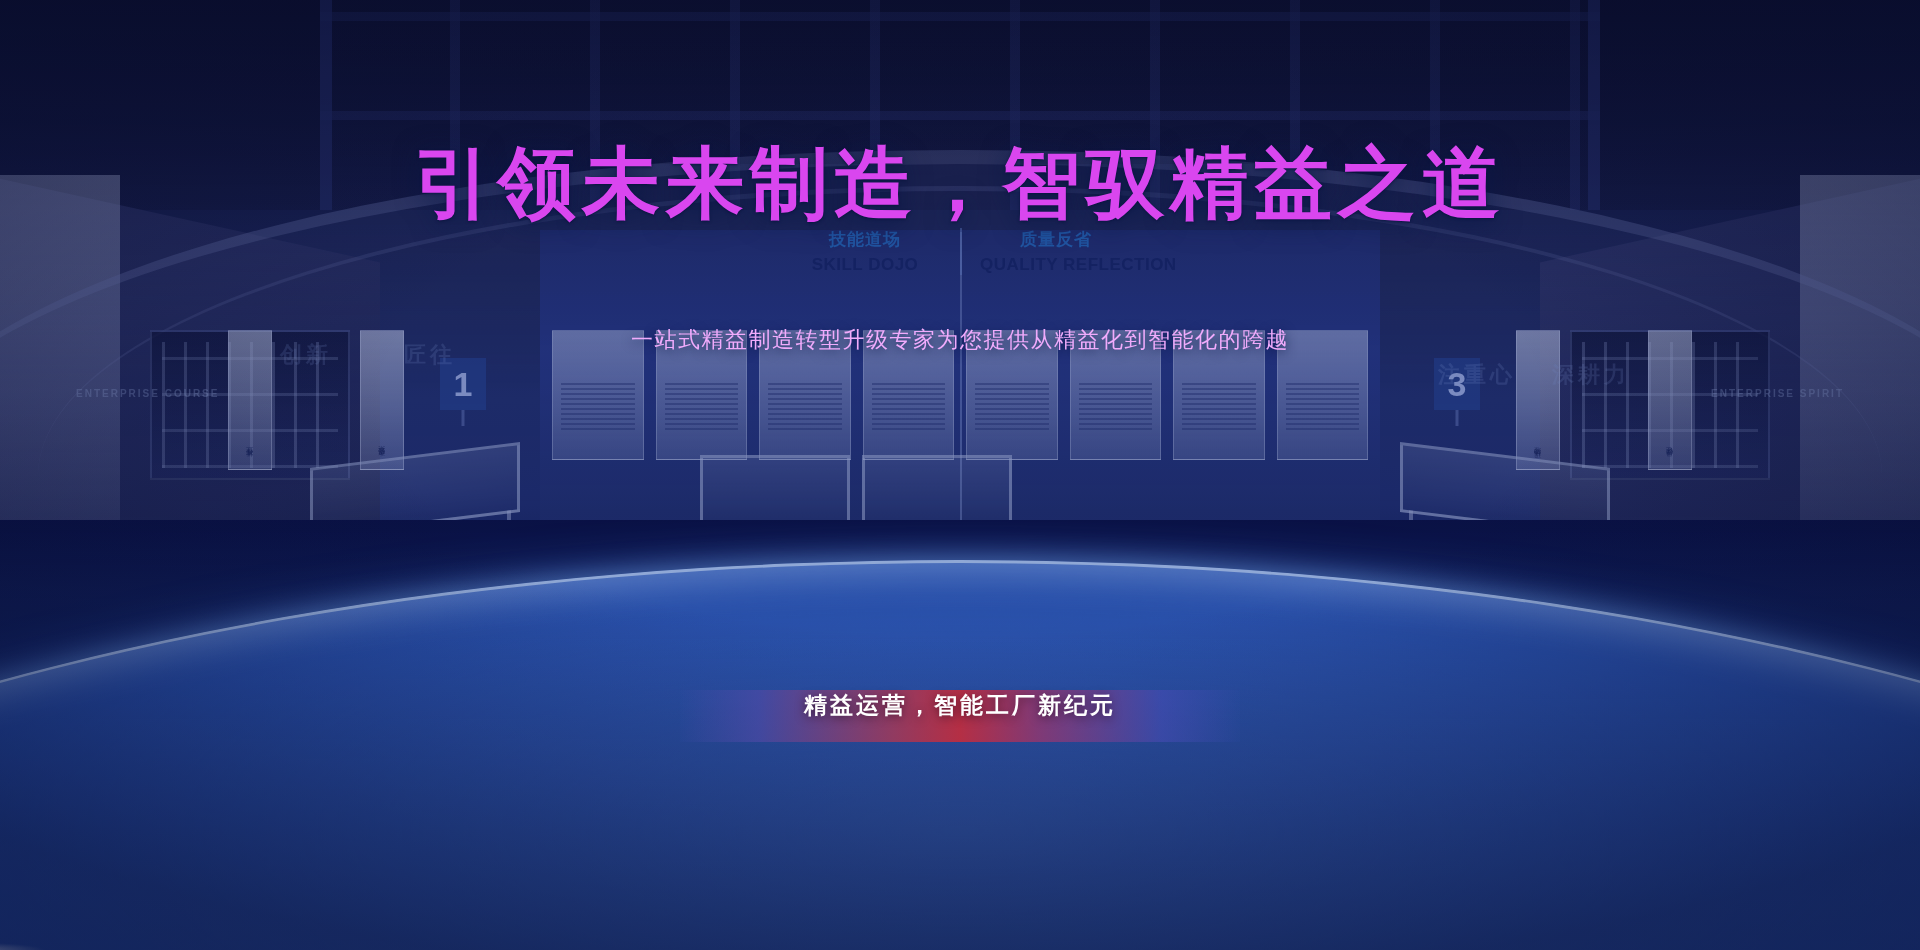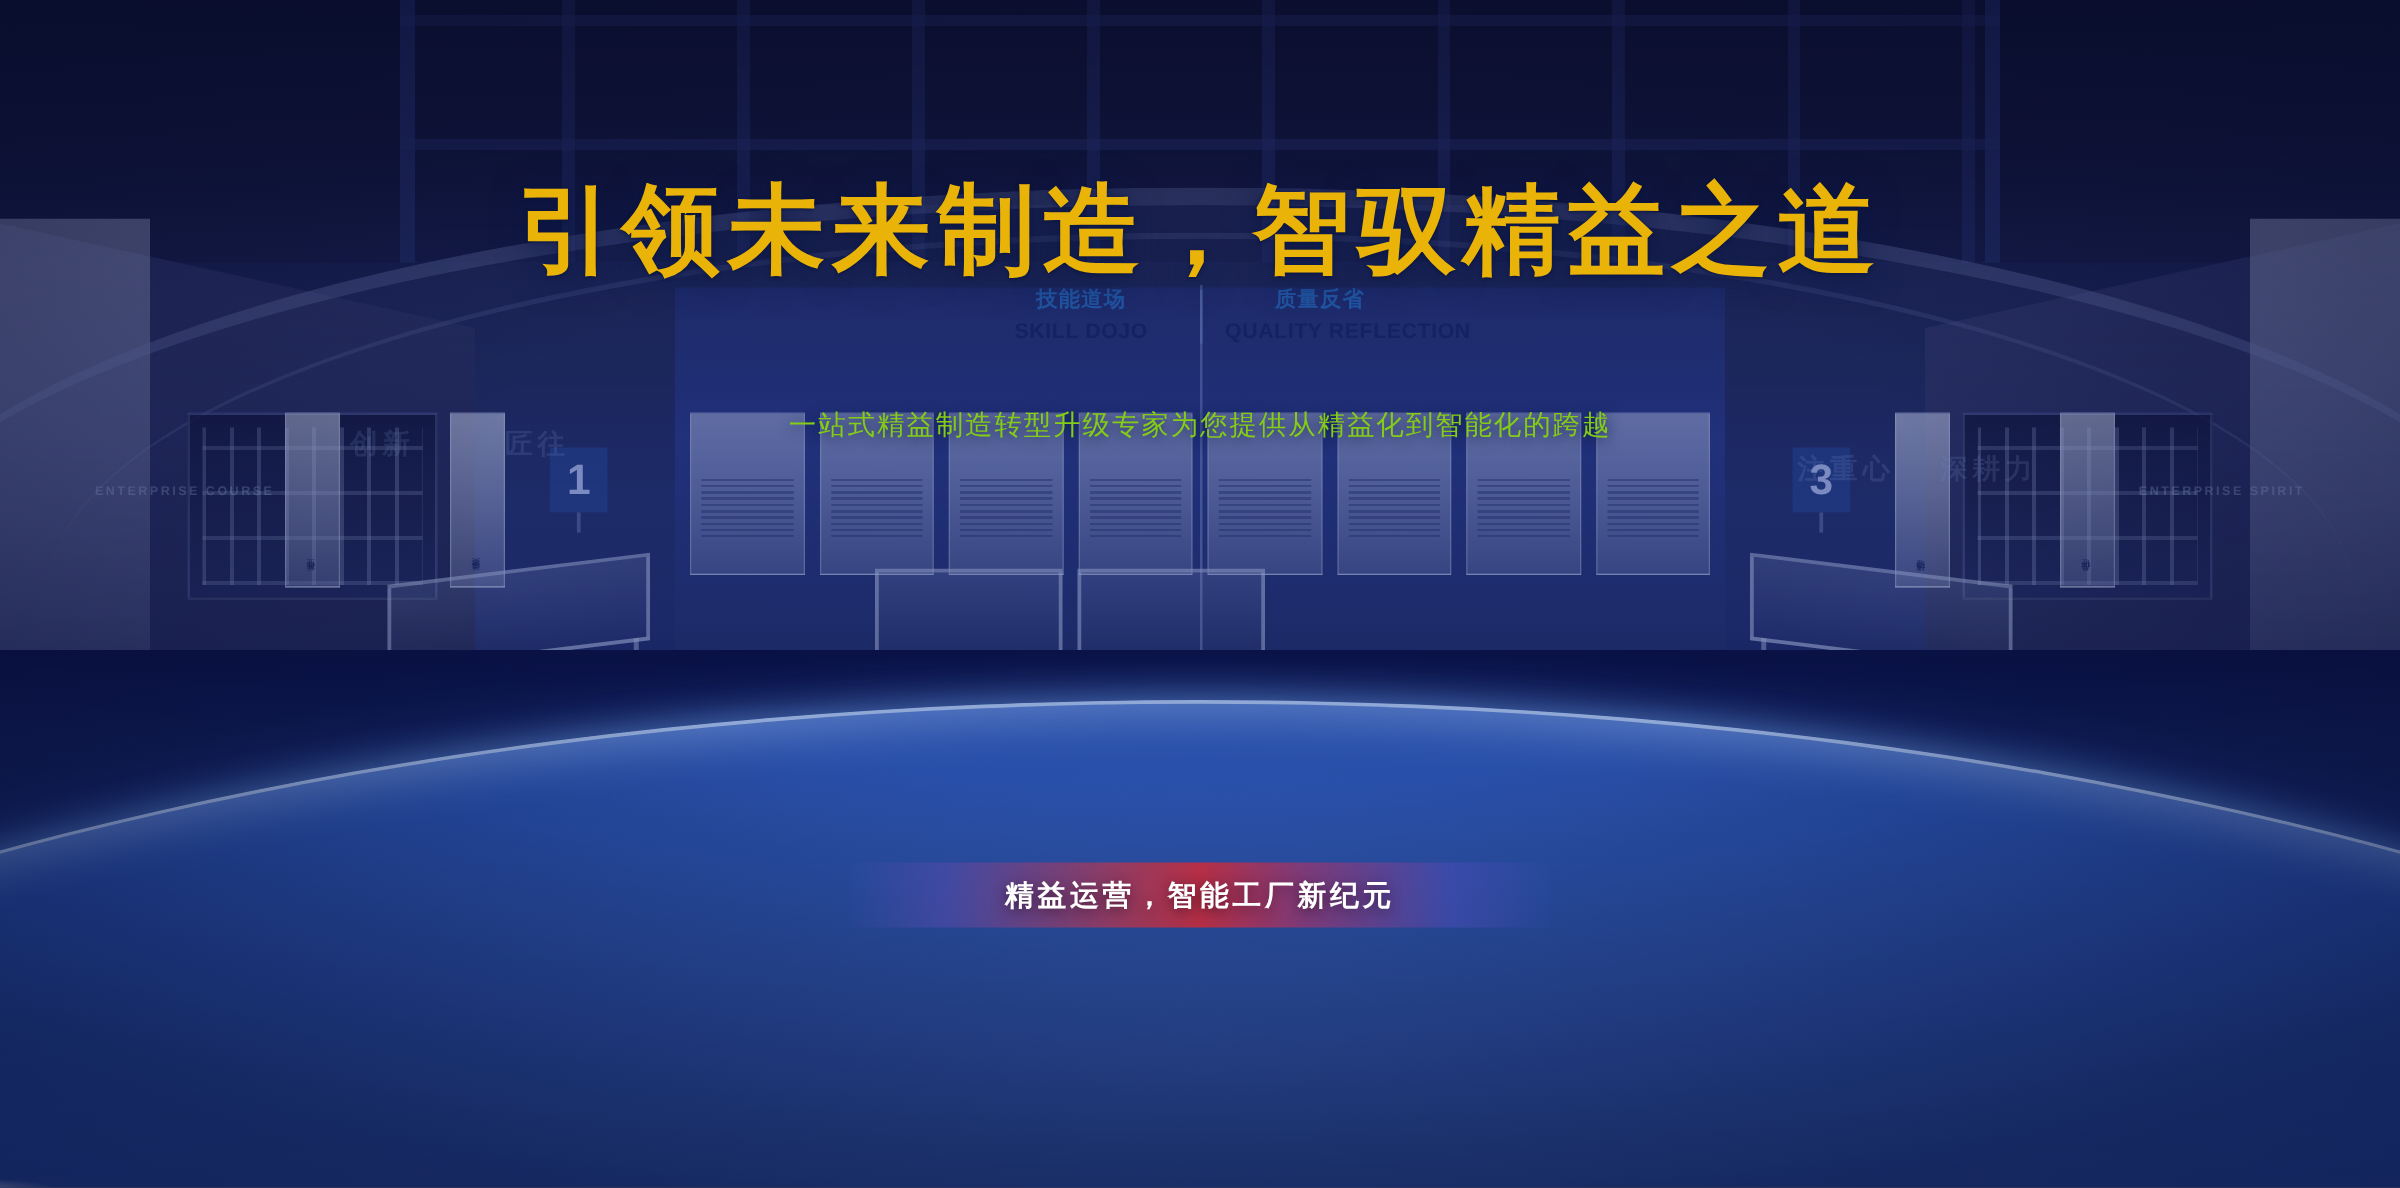--- a/index.html
+++ b/index.html
@@ -276,30 +276,30 @@
   
   .content {
     position:absolute; inset:0;
     display:flex; flex-direction:column; align-items:center;
   }
 
   .headline {
     margin-top:132px;
     font-size:78px; font-weight:700;
     letter-spacing:6px;
-    color:#eab308;
+    color:#d946ef;
     text-shadow:0 4px 26px rgba(8,22,70,.85), 0 1px 3px rgba(10,20,60,.9);
     white-space:nowrap;
   }
 
   .subtitle {
     margin-top:88px;
     font-size:22px; font-weight:500;
     letter-spacing:1.5px;
-    color:#84cc16;
+    color:#f0abfc;
     text-shadow:0 2px 12px rgba(8,20,64,.9);
     white-space:nowrap;
   }
 
   .features {
     margin-top:24px;
     display:flex; align-items:center; gap:20px;
     white-space:nowrap;
   }
   .feature {
@@ -312,21 +312,21 @@
     width:7px; height:27px;
     background:#e8271f;
     border-radius:1px;
     box-shadow:0 0 10px rgba(232,39,31,.55);
   }
 
   .pill {
     position:absolute; top:690px; left:50%;
     transform:translateX(-50%);
     width:560px; height:52px;
-    display:flex; align-items:center; justify-content:center;
+    display:flex; justify-content:center;
     background:linear-gradient(90deg,
       rgba(48,86,196,.05) 0%,
       rgba(86,74,170,.55) 14%,
       rgba(168,56,86,.82) 38%,
       rgba(196,44,60,.90) 50%,
       rgba(150,54,110,.80) 64%,
       rgba(76,76,186,.50) 86%,
       rgba(44,84,196,.05) 100%);
   }
   .pill-text {

